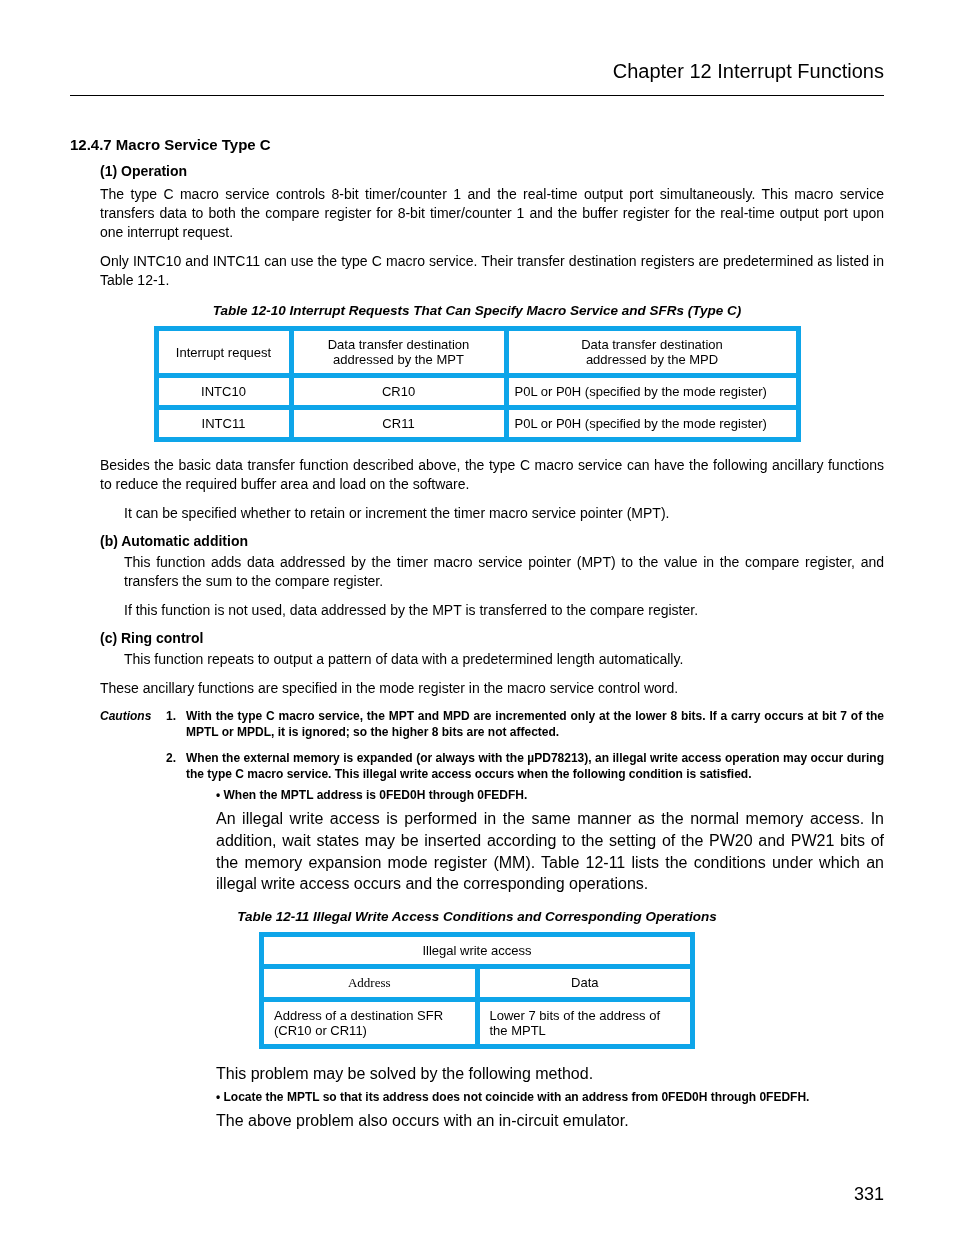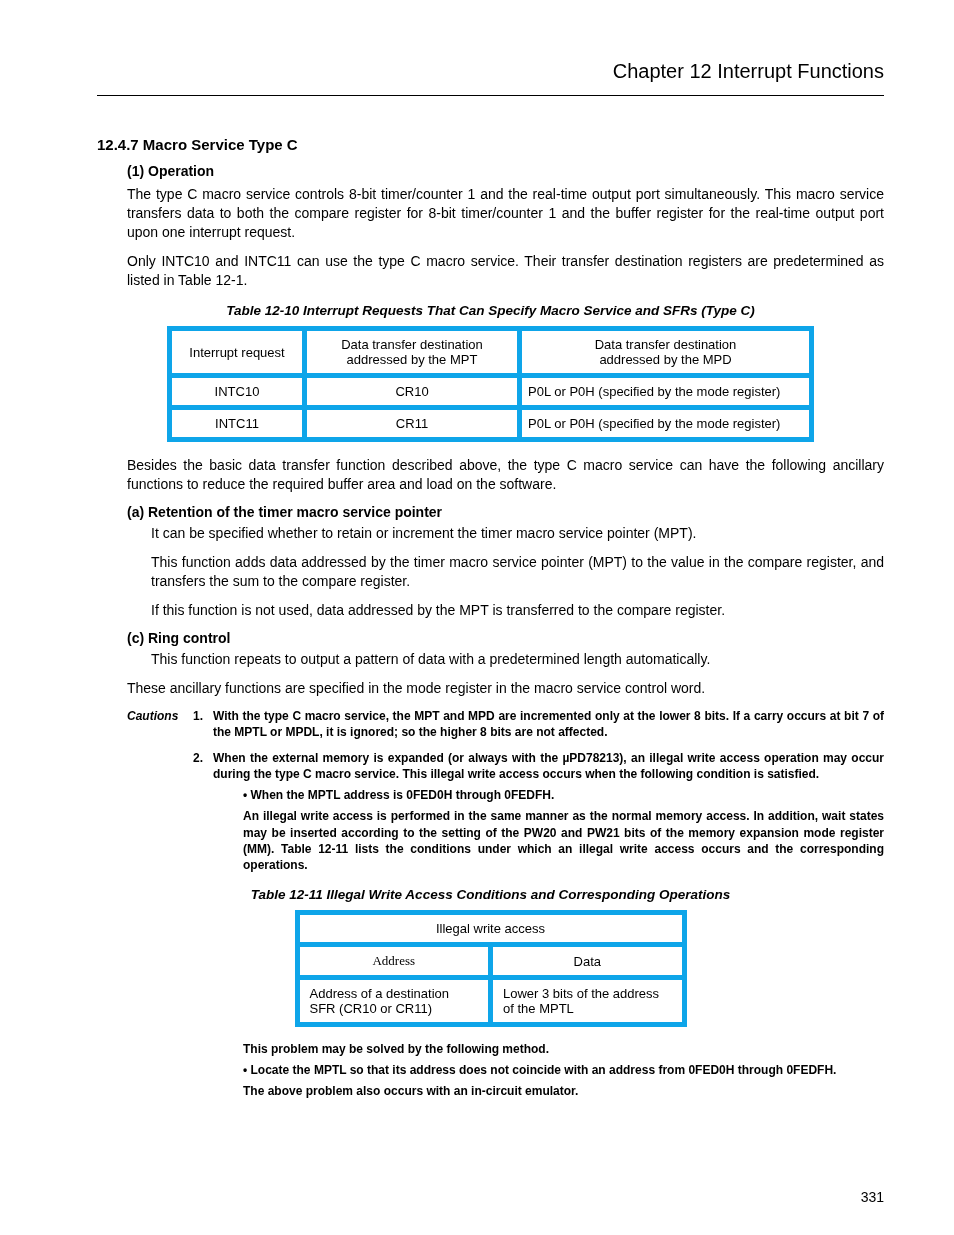--- a/index.html
+++ b/index.html
@@ -9,21 +9,20 @@
     color: #000;
     background: #fff;
     width: 954px;
     position: relative;
   }
   .page {
     padding: 60px 70px 32px 70px;
     position: relative;
     min-height: 1235px;
     box-sizing: border-box;
-    margin-left: 27px;
   }
   .chapter-header {
     text-align: right;
     font-size: 20px;
     font-weight: 400;
     padding-bottom: 12px;
     border-bottom: 1.5px solid #000;
     margin-bottom: 40px;
   }
   .section-heading {
@@ -93,37 +92,37 @@
   .cautions-label { flex: 0 0 66px; font-style: italic; }
   .cautions-num { flex: 0 0 20px; }
   .cautions-text { flex: 1; }
   .cautions-bullet {
     font-size: 12px;
     font-weight: bold;
     margin: 4px 0 6px 146px;
     text-align: justify;
   }
   .cautions-body {
-    font-size: 12px;
-    font-weight: bold;
+    font-size: 16px;
+    font-weight: normal;
     margin: 4px 0 6px 146px;
     text-align: justify;
     line-height: 1.35;
   }
   .page-num {
     position: absolute;
     bottom: 30px;
     right: 70px;
-    font-size: 14px;
+    font-size: 18px;
   }
   .t1c1 { width: 110px; }
   .t1c2 { width: 190px; }
   .t1c3 { width: 275px; text-align:left; padding-left:6px; padding-right:6px;}
   .t2 td, .t2 th { text-align: left; padding: 6px 10px; }
-  .t2 { width: 392px; }
+  .t2 { width: 436px; }
   .ctr{text-align:center;}
 </style>
 </head>
 <body>
 
 <div class="page">
 
   <div class="chapter-header">Chapter 12   Interrupt Functions</div>
 
   <div class="section-heading">12.4.7  Macro Service Type C</div>
@@ -155,23 +154,23 @@
     <tr>
       <td class="t1c1">INTC11</td>
       <td class="t1c2">CR11</td>
       <td class="t1c3">P0L or P0H (specified by the mode register)</td>
     </tr>
   </tbody>
     </table>
 
   <div class="body-text">Besides the basic data transfer function described above, the type C macro service can have the following ancillary functions to reduce the required buffer area and load on the software.</div>
 
-  <div class="sub2-heading">(a)  Retention of the timer macro service pointer</div>
   <div class="sub2-body">It can be specified whether to retain or increment the timer macro service pointer (MPT).</div>
 
+  <div class="sub2-heading">(b)  Automatic addition</div>
   <div class="sub2-body">This function adds data addressed by the timer macro service pointer (MPT) to the value in the compare register, and transfers the sum to the compare register.</div>
   <div class="sub2-body">If this function is not used, data addressed by the MPT is transferred to the compare register.</div>
 
   <div class="sub2-heading">(c)  Ring control</div>
   <div class="sub2-body">This function repeats to output a pattern of data with a predetermined length automatically.</div>
 
   <div class="body-text">These ancillary functions are specified in the mode register in the macro service control word.</div>
 
   <div class="cautions-row">
     <div class="cautions-label">Cautions</div>
@@ -195,21 +194,21 @@
     <tbody>
         <tr>
           <th colspan="2" class="ctr" style="text-align:center;">Illegal write access</th>
         </tr>
     <tr>
       <th style="width:50%;text-align:center;font-family:Liberation Serif, serif;">Address</th>
       <th style="width:50%;text-align:center;">Data</th>
     </tr>
     <tr>
       <td>Address of a destination SFR (CR10 or CR11)</td>
-      <td>Lower 3 bits of the address of the MPTL</td>
+      <td>Lower 7 bits of the address of the MPTL</td>
     </tr>
   </tbody>
     </table>
 
   <div class="cautions-body">This problem may be solved by the following method.</div>
   <div class="cautions-bullet">•  Locate the MPTL so that its address does not coincide with an address from 0FED0H through 0FEDFH.</div>
   <div class="cautions-body">The above problem also occurs with an in-circuit emulator.</div>
 
   <div class="page-num">331</div>
 

